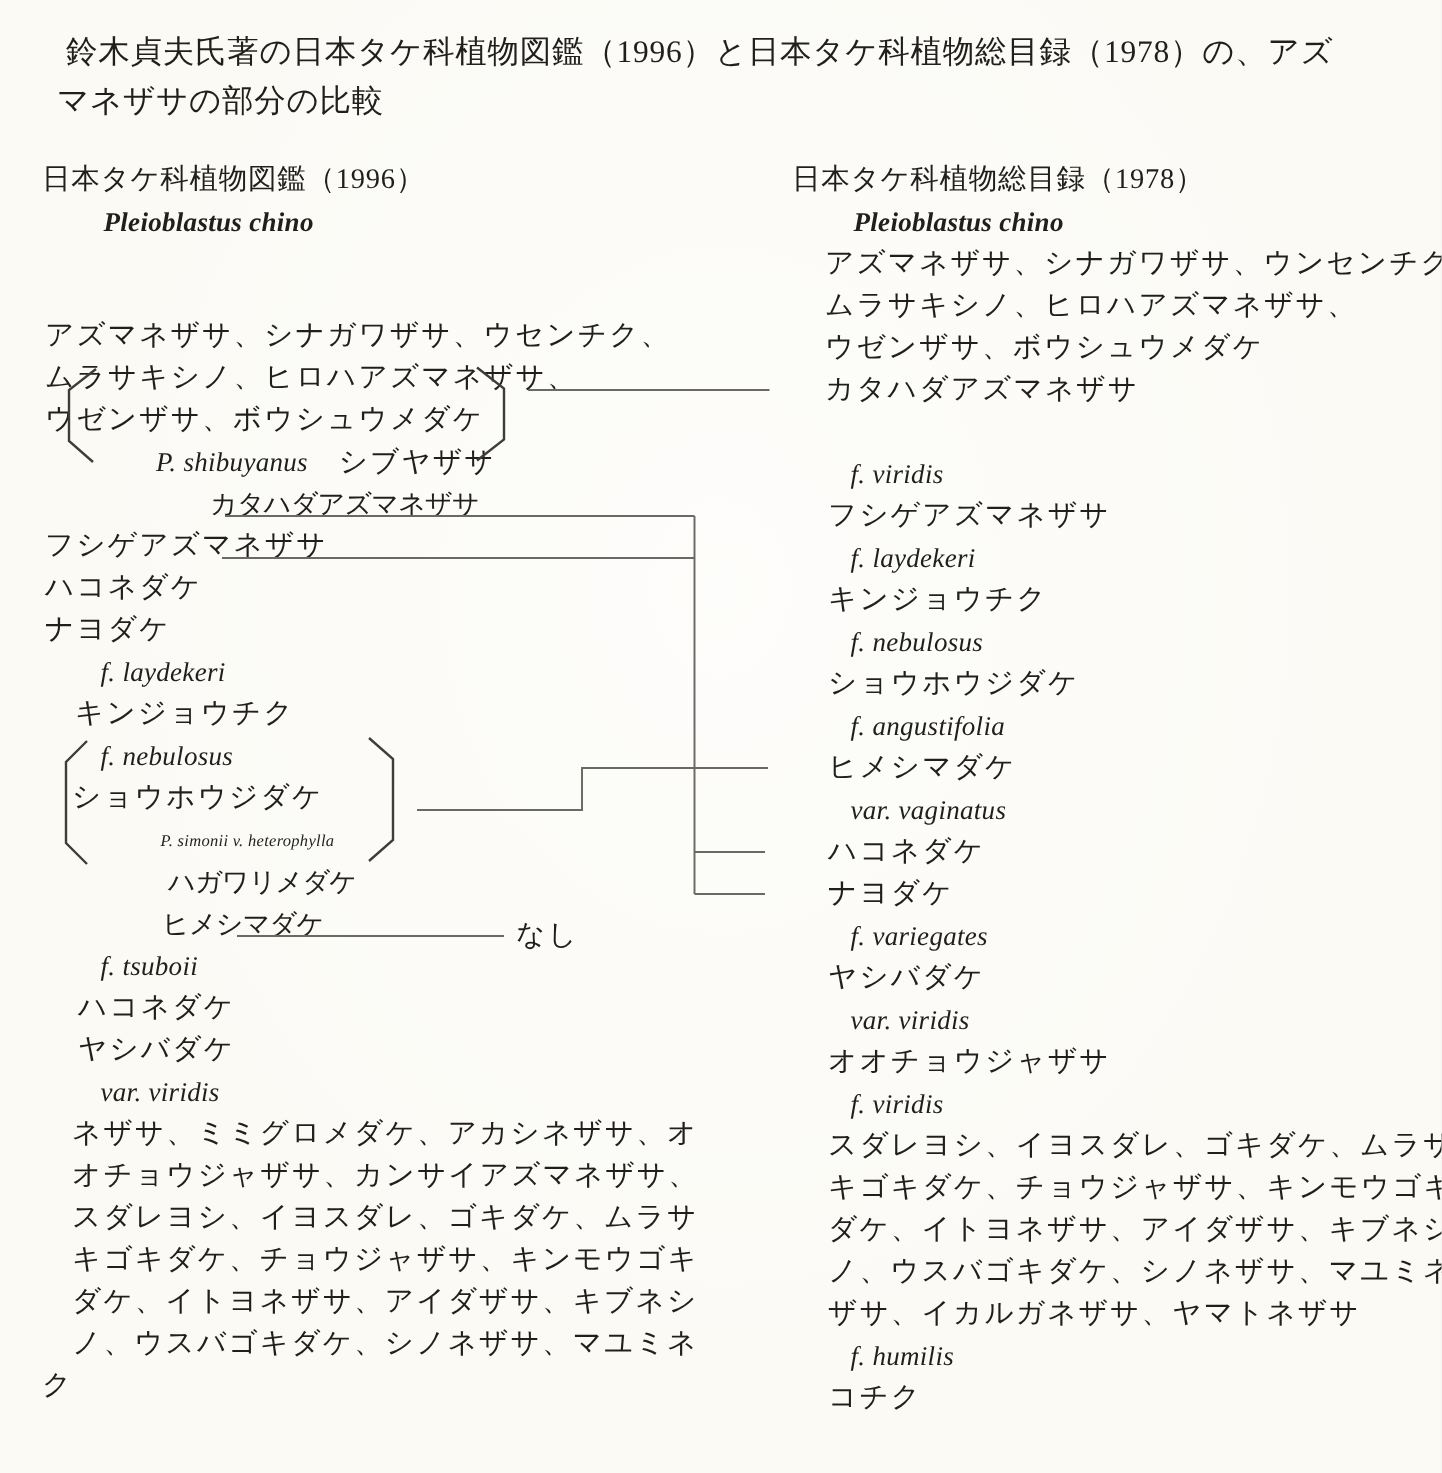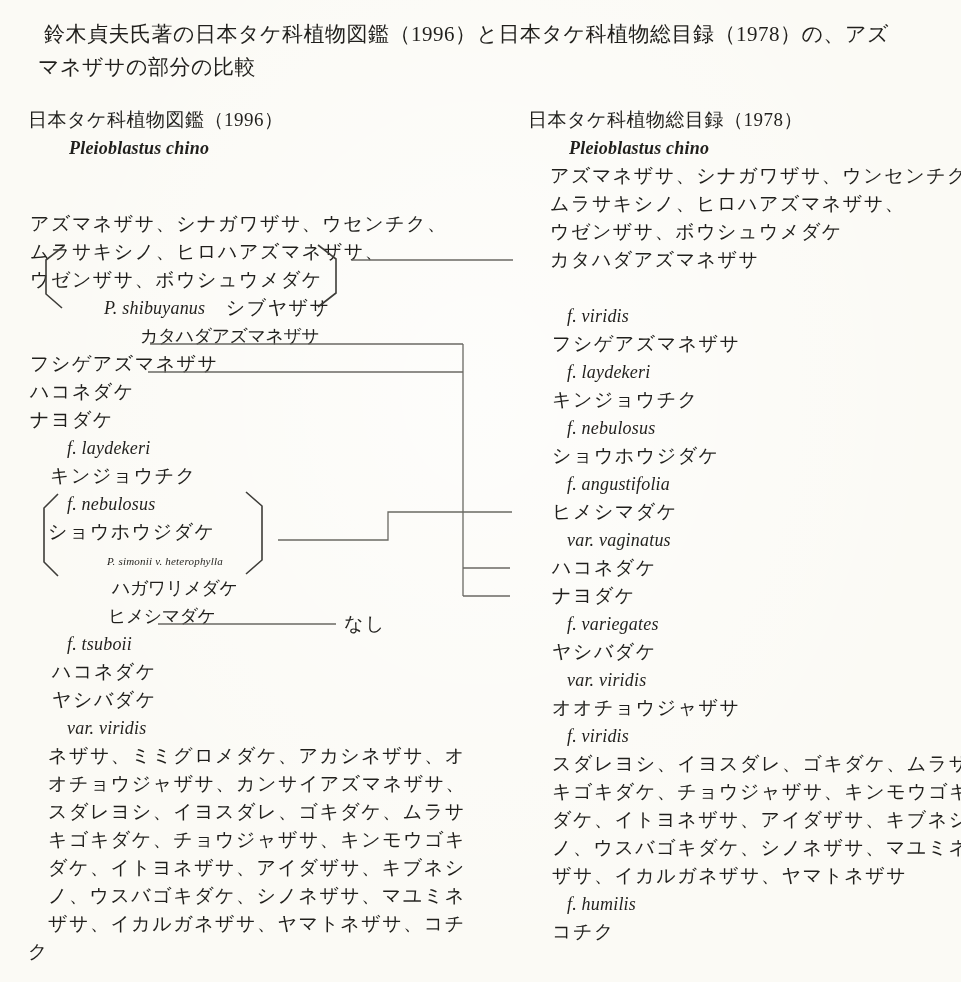--- a/index.html
+++ b/index.html
@@ -78,27 +78,26 @@
       <div class="row" style="padding-left: 22px;"><span class="kana">キンジョウチク</span></div>
       <div class="row"><span class="latin">f. nebulosus</span></div>
       <div class="row" style="padding-left: 20px;"><span class="kana">ショウホウジダケ</span></div>
       <div class="row tight" style="padding-left: 40px;"><span class="latin">P. simonii v. heterophylla</span></div>
       <div class="row tight" style="padding-left: 84px;"><span class="kana">ハガワリメダケ</span></div>
       <div class="row tight" style="padding-left: 80px;"><span class="kana">ヒメシマダケ</span></div>
       <div class="row"><span class="latin">f. tsuboii</span></div>
       <div class="row" style="padding-left: 24px;"><span class="kana">ハコネダケ</span></div>
       <div class="row" style="padding-left: 24px;"><span class="kana">ヤシバダケ</span></div>
       <div class="row"><span class="latin">var. viridis</span></div>
-      <div class="row" style="padding-left: 20px;"><span class="kana">ネザサ、ミミグロメダケ、アカシネザサ、オ</span></div>
+      <div class="row" style="padding-left: 20px; font-family: Liberation Mono, monospace;"><span class="kana">ネザサ、ミミグロメダケ、アカシネザサ、オ</span></div>
       <div class="row" style="padding-left: 20px;"><span class="kana">オチョウジャザサ、カンサイアズマネザサ、</span></div>
       <div class="row" style="padding-left: 20px;"><span class="kana">スダレヨシ、イヨスダレ、ゴキダケ、ムラサ</span></div>
       <div class="row" style="padding-left: 20px;"><span class="kana">キゴキダケ、チョウジャザサ、キンモウゴキ</span></div>
       <div class="row" style="padding-left: 20px;"><span class="kana">ダケ、イトヨネザサ、アイダザサ、キブネシ</span></div>
       <div class="row" style="padding-left: 20px;"><span class="kana">ノ、ウスバゴキダケ、シノネザサ、マユミネ</span></div>
-      <div class="row" style="padding-left: 20px;"><span class="kana">ザサ、イカルガネザサ、ヤマトネザサ、コチ</span></div>
       <div class="row"><span class="kana">ク</span></div>
     </div>
 
   <div class="col right">
 
   <div class="row header"><span class="kana">日本タケ科植物総目録（1978）</span></div>
       <div class="row species" style="padding-left: 2px;"><span class="latin">Pleioblastus chino</span></div>
       <div class="row" style="padding-left: 22px;"><span class="kana">アズマネザサ、シナガワザサ、ウンセンチク</span></div>
       <div class="row" style="padding-left: 22px;"><span class="kana">ムラサキシノ、ヒロハアズマネザサ、</span></div>
       <div class="row" style="padding-left: 22px;"><span class="kana">ウゼンザサ、ボウシュウメダケ</span></div>

